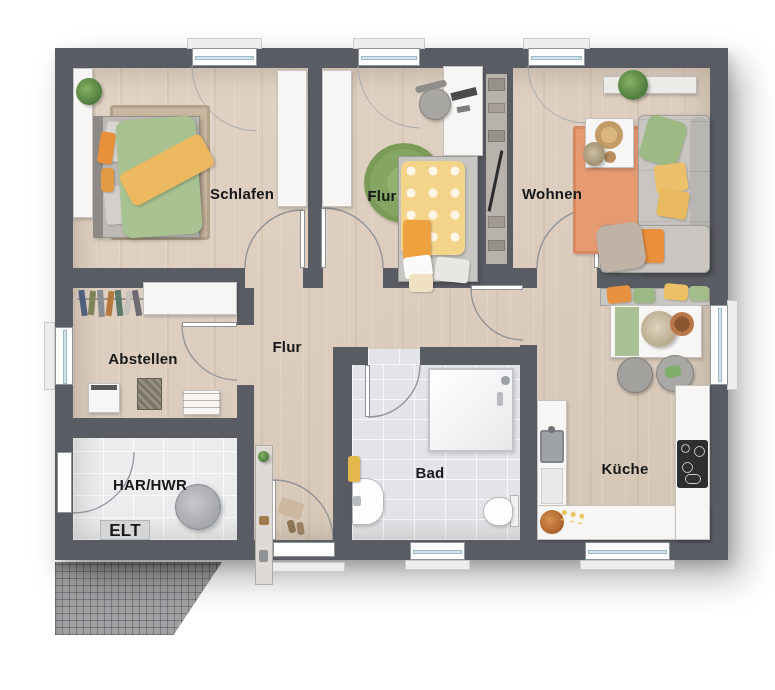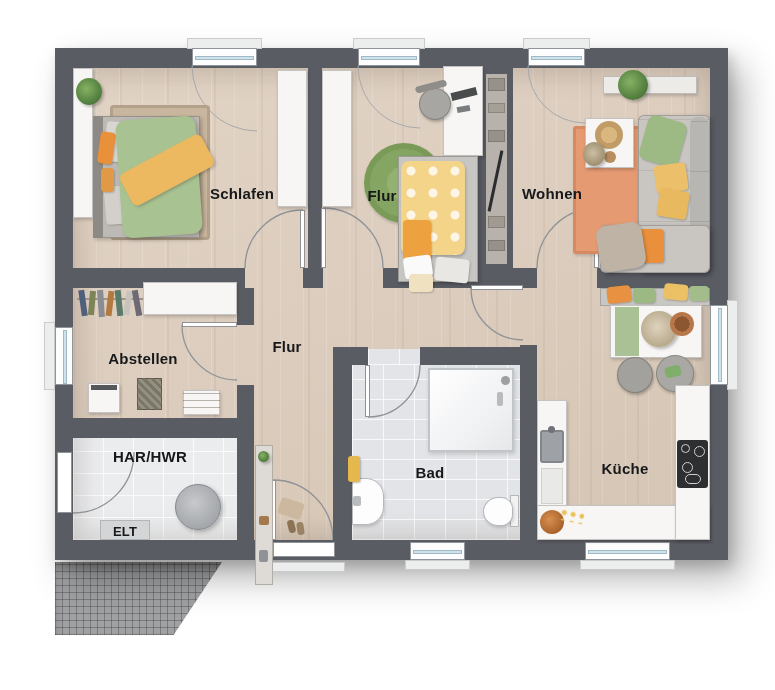--- a/index.html
+++ b/index.html
@@ -244,19 +244,19 @@
     <div class="abs" style="left:298px;top:448px;width:8px;height:10px;background:#b9bcbe;border-radius:2px;"></div>
     <div class="abs" style="left:455px;top:447px;width:9px;height:32px;background:#f2f2f2;border:1px solid #b5b8bb;box-sizing:border-box;"></div>
     <div class="abs" style="left:428px;top:449px;width:30px;height:29px;background:#fdfdfd;border:1px solid #b5b8bb;border-radius:50% 40% 40% 50%;box-sizing:border-box;box-shadow:1px 2px 3px rgba(0,0,0,.15);"></div>
     <div class="abs" style="left:293px;top:408px;width:12px;height:26px;background:#e5b84e;border-radius:3px;box-shadow:1px 1px 2px rgba(0,0,0,.25);"></div>
 
     <div class="label" style="left:187px;top:145px;">Schlafen</div>
     <div class="label" style="left:327px;top:147px;">Flur</div>
     <div class="label" style="left:497px;top:145px;">Wohnen</div>
     <div class="label" style="left:88px;top:310px;">Abstellen</div>
     <div class="label" style="left:232px;top:298px;">Flur</div>
-    <div class="label" style="left:95px;top:408px;">HAR/HWR</div>
-    <div class="label" style="left:70px;top:483px;font-size:13px;">ELT</div>
+    <div class="label" style="left:95px;top:436px;">HAR/HWR</div>
+    <div class="label" style="left:70px;top:483px;font-size:17px;">ELT</div>
     <div class="label" style="left:375px;top:424px;">Bad</div>
     <div class="label" style="left:570px;top:420px;">Küche</div>
 
   </div>
 </div>
 
 </body></html>

